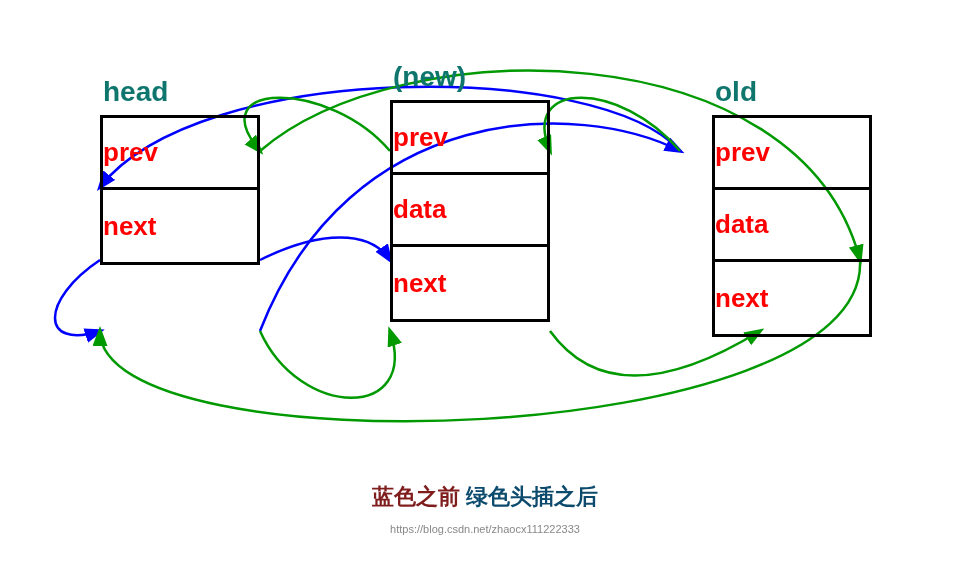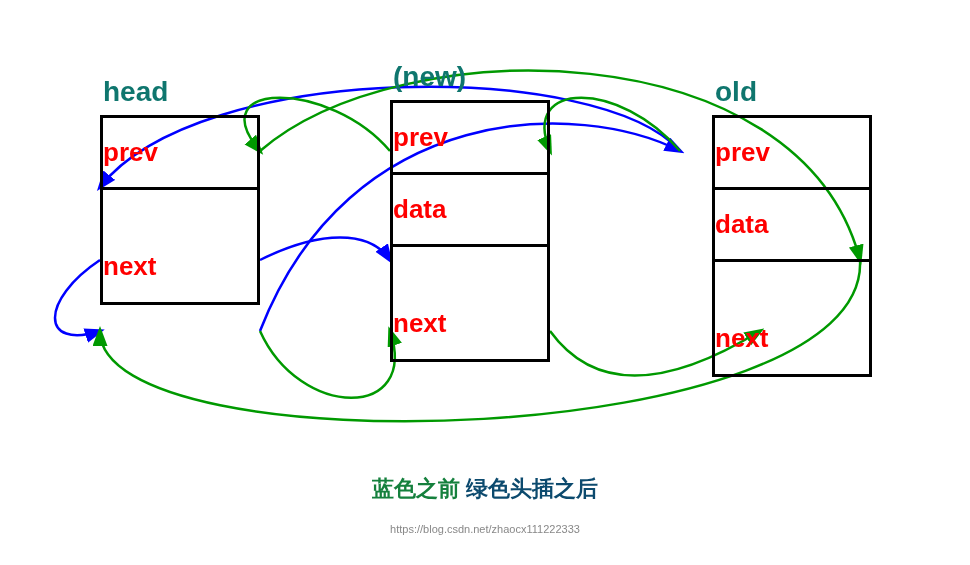--- a/index.html
+++ b/index.html
@@ -31,21 +31,20 @@
       border-bottom: 3px solid #000;
       height: 72px;
       display: flex;
       align-items: center;
       font-size: 26px;
       font-weight: bold;
       color: #ff0000;
     }
     .node-cell:last-child {
       border-bottom: none;
-      margin-top: 40px;
     }
     .node-label {
       position: absolute;
       font-size: 28px;
       font-weight: bold;
       color: #0f766e;
       top: -42px;
       left: 0;
     }
     
@@ -67,26 +66,26 @@
       left: 0;
       width: 970px;
       display: flex;
       flex-direction: column;
       align-items: center;
     }
     .caption {
       font-size: 22px;
       font-weight: bold;
     }
-    .caption-blue { color: #15803d; margin-top: 9px; }
+    .caption-blue { color: #7f1d1d; margin-top: 9px; }
     .caption-green { color: #0c4a6e; }
     .watermark {
       font-size: 11px;
       color: #888;
-      margin-top: 19px;
+      margin-top: 11px;
     }
     svg.arrows {
       position: absolute;
       top: 0; left: 0;
       width: 970px;
       height: 480px;
       pointer-events: none;
     }
   </style>
 </head>

